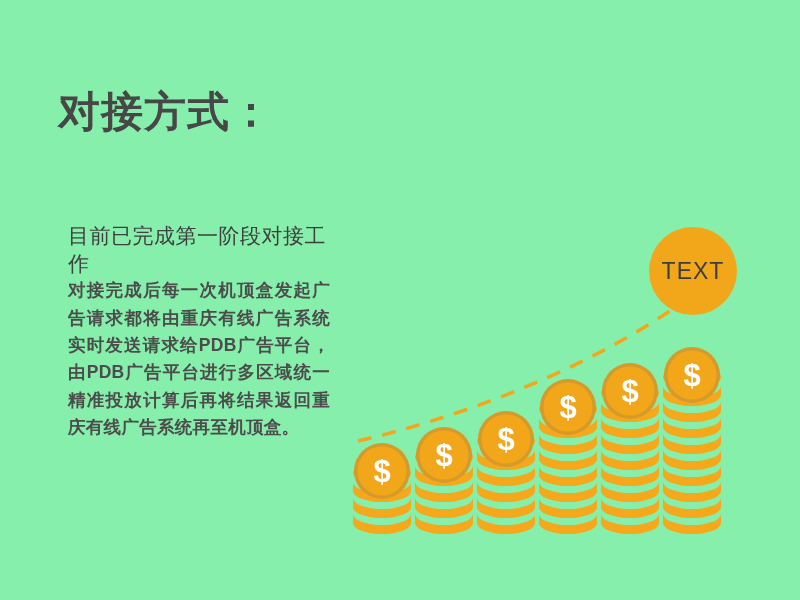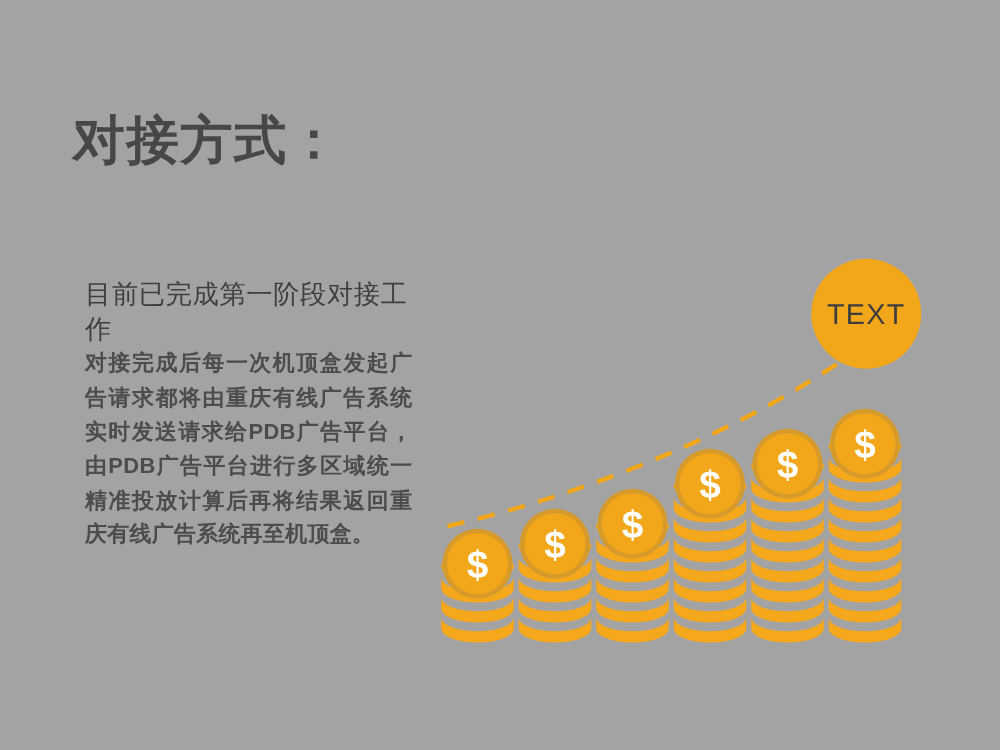--- a/index.html
+++ b/index.html
@@ -12,21 +12,21 @@
     background: #f1f1f1;
     font-family: "Liberation Sans", "DejaVu Sans", sans-serif;
     overflow: hidden;
     position: relative;
   }
   #slide {
     position: absolute;
     inset: 0;
     width: 800px;
     height: 600px;
-    background: #a3a3a3;
+    background: #86efac;
   }
 
   
   #page-title {
     position: absolute;
     left: 58px;
     top: 88px;
     font-size: 42px;
     font-weight: bold;
     color: #474747;
@@ -55,21 +55,21 @@
     color: #4c4c4c;
     line-height: 1.56;
     letter-spacing: 0.3px;
     text-align: justify;
   }
 
   
   #graphic {
     position: absolute;
     left: 330px;
-    top: 186px;
+    top: 206px;
     width: 450px;
     height: 360px;
   }
   #graphic svg {
     display: block;
     width: 450px;
     height: 360px;
     overflow: visible;
   }
 

